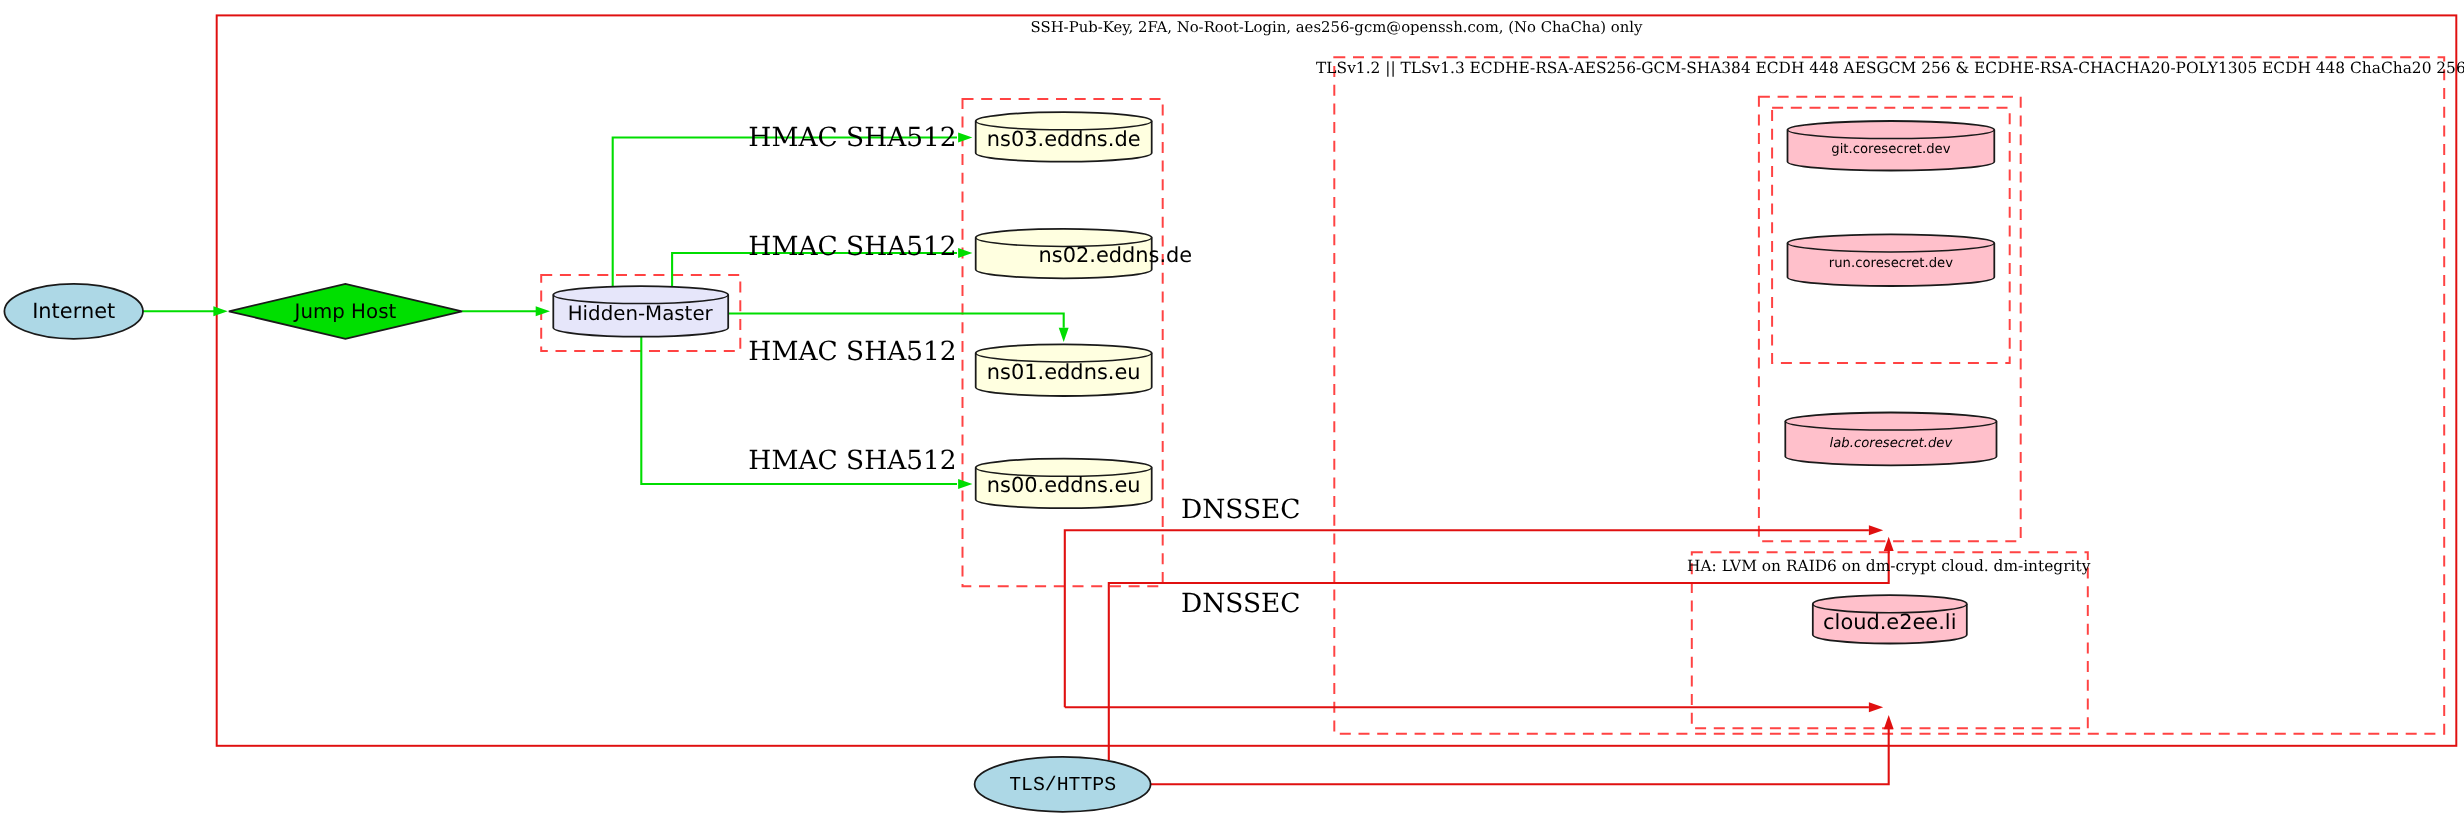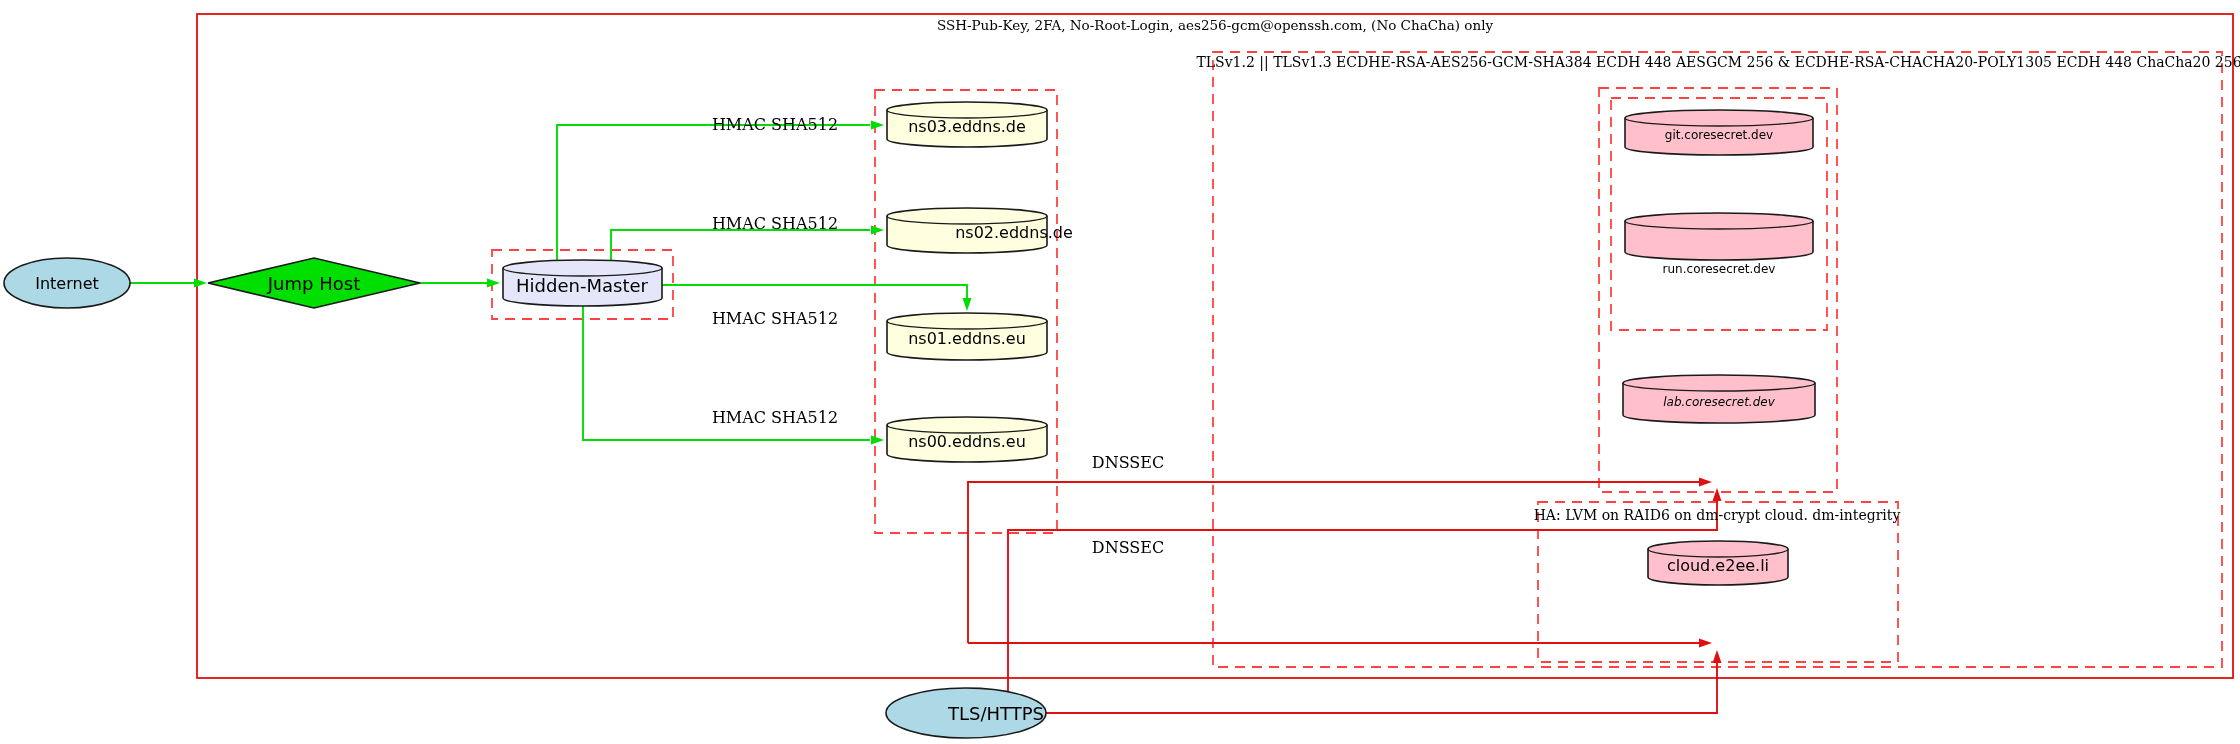--- a/index.html
+++ b/index.html
@@ -1,23 +1,23 @@
 <!DOCTYPE html>
 <html><head>
 <meta charset="utf-8">
 <style>
   html,body{margin:0;padding:0;background:#fff;}
   #stage{position:relative;width:2240px;height:744px;background:#ffffff;overflow:hidden;
          font-family:"DejaVu Sans",sans-serif;}
   #stage svg{position:absolute;left:0;top:0;}
   .lbl{position:absolute;transform:translate(-50%,-50%);white-space:nowrap;color:#000;line-height:1;}
-  .node-lbl{font-family:"DejaVu Sans",sans-serif;font-size:16px;}
+  .node-lbl{font-family:"DejaVu Sans",sans-serif;font-size:19px;}
   .node-lbl.big{font-size:18px;text-align:center;}
   .node-lbl.small{font-size:12px;}
-  .edge-lbl{font-family:"DejaVu Serif",serif;font-size:16px;text-align:center;}
+  .edge-lbl{font-family:"DejaVu Serif",serif;font-size:24px;text-align:center;}
   .cluster-lbl{font-family:"DejaVu Serif",serif;font-size:14px;}
   .cluster-lbl.tight{font-size:13.5px;}
   .shape{stroke:#1a1a1a;stroke-width:1.6;}
   .rim{fill:none;stroke:#1a1a1a;stroke-width:1.4;}
   .cluster-dashed{fill:none;stroke:#ff4343;stroke-width:1.8;stroke-dasharray:10 7;}
   .cluster-solid{fill:none;stroke:#e01010;stroke-width:1.8;}
   .gedge{fill:none;stroke:#00dd00;stroke-width:1.9;}
   .garrow{fill:#00dd00;stroke:none;}
   .redge{fill:none;stroke:#e01010;stroke-width:1.9;}
   .rarrow{fill:#e01010;stroke:none;}
@@ -131,18 +131,18 @@
   <div class="lbl edge-lbl" style="left:1128px;top:548px;">DNSSEC</div>
 
   <div class="lbl node-lbl" style="left:67px;top:284px;">Internet</div>
   <div class="lbl node-lbl big" style="left:314px;top:284px;">Jump Host</div>
   <div class="lbl node-lbl big" style="left:582px;top:286px;">Hidden-Master</div>
   <div class="lbl node-lbl" style="left:967px;top:127px;">ns03.eddns.de</div>
   <div class="lbl node-lbl" style="left:1014px;top:233px;">ns02.eddns.de</div>
   <div class="lbl node-lbl" style="left:967px;top:339px;">ns01.eddns.eu</div>
   <div class="lbl node-lbl" style="left:967px;top:442px;">ns00.eddns.eu</div>
   <div class="lbl node-lbl small" style="left:1719px;top:135px;">git.coresecret.dev</div>
-  <div class="lbl node-lbl small" style="left:1719px;top:239px;margin-top:30px;">run.coresecret.dev</div>
+  <div class="lbl node-lbl small" style="left:1719px;top:239px;">run.coresecret.dev</div>
   <div class="lbl node-lbl small" style="left:1719px;top:402px;font-style:italic;">lab.coresecret.dev</div>
   <div class="lbl node-lbl" style="left:1718px;top:566px;">cloud.e2ee.li</div>
-  <div class="lbl node-lbl big" style="left:996px;top:714px;">TLS/HTTPS</div>
+  <div class="lbl node-lbl big" style="left:966px;top:714px;font-family:Liberation Mono, monospace;">TLS/HTTPS</div>
 
 </div>
 
 </body></html>

